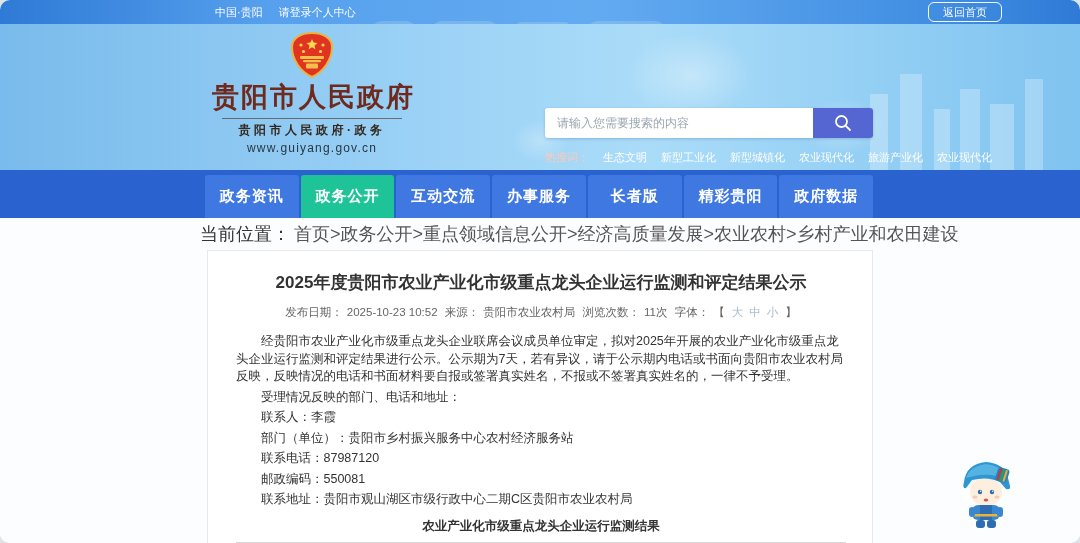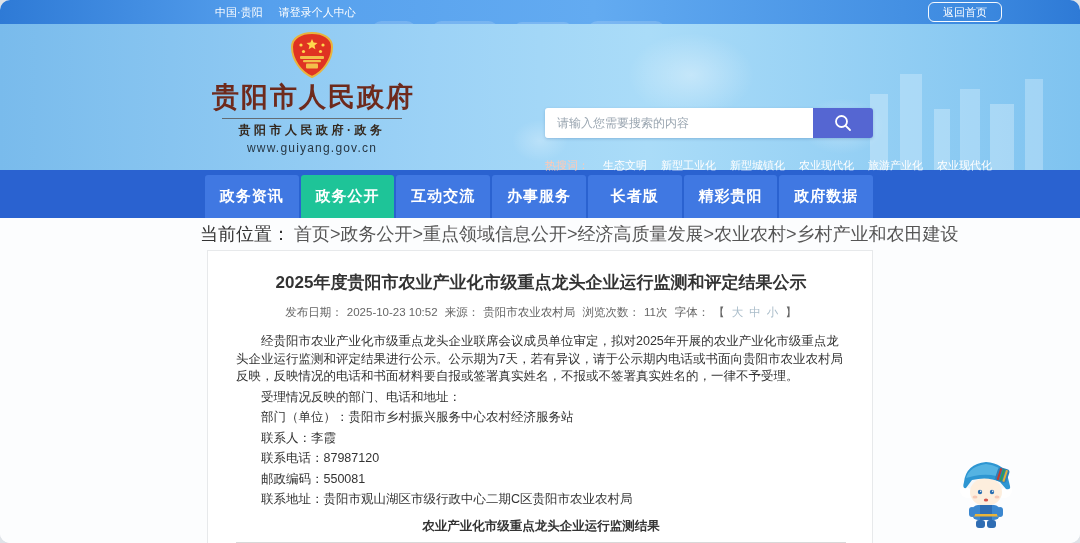--- a/index.html
+++ b/index.html
@@ -30,21 +30,21 @@
   .site-title{font-size:27px;font-weight:bold;color:#6e2a1c;letter-spacing:2px;white-space:nowrap;margin-top:1px;}
   .brand-rule{border-top:1px solid rgba(70,45,30,.6);margin:3px 10px 3px;}
   .site-subtitle{font-size:12px;font-weight:bold;color:#34281e;letter-spacing:3.5px;white-space:nowrap;}
   .site-url{font-size:12px;color:#273744;letter-spacing:1.2px;margin-top:2px;}
 
   .search-area{position:absolute;left:545px;top:84px;width:328px;z-index:2;}
   .search-row{display:flex;height:30px;box-shadow:0 1px 3px rgba(30,80,140,.25);border-radius:3px;overflow:hidden;}
   .search-input{flex:1;border:none;padding:0 12px;font-size:12px;color:#333;outline:none;background:#fff;font-family:inherit;}
   .search-input::placeholder{color:#9aa6b1;}
   .search-btn{width:60px;background:#5566d2;border:none;display:flex;align-items:center;justify-content:center;cursor:pointer;}
-  .hot-row{margin-top:20px;display:flex;gap:14px;font-size:11px;white-space:nowrap;}
+  .hot-row{margin-top:12px;display:flex;gap:14px;font-size:11px;white-space:nowrap;}
   .hot-label{color:#ffc9b5;}
   .hot-link{color:#fefefe;cursor:pointer;text-decoration:none;}
 
   
   .nav{height:48px;background:#2a62d0;}
   .nav-inner{margin-left:205px;width:668px;height:100%;display:flex;align-items:flex-end;gap:2px;}
   .tab{flex:1;height:43px;background:#4078e2;color:#fff;font-size:15px;font-weight:bold;letter-spacing:1px;display:flex;align-items:center;justify-content:center;cursor:pointer;border-radius:3px 3px 0 0;}
   .tab.active{background:#1ec498;}
 
   
@@ -153,22 +153,22 @@
       <div class="meta">
         <span>发布日期：</span><span>2025-10-23 10:52</span>
         <span>来源：</span><span>贵阳市农业农村局</span>
         <span>浏览次数：</span><span>11次</span>
         <span>字体：</span><span>【</span><span id="font-sizes"><span class="size">大</span><span class="size">中</span><span class="size">小</span></span><span>】</span>
       </div>
 
       <div class="body-text" id="paragraphs">
           <p>经贵阳市农业产业化市级重点龙头企业联席会议成员单位审定，拟对2025年开展的农业产业化市级重点龙头企业运行监测和评定结果进行公示。公示期为7天，若有异议，请于公示期内电话或书面向贵阳市农业农村局反映，反映情况的电话和书面材料要自报或签署真实姓名，不报或不签署真实姓名的，一律不予受理。</p>
           <p>受理情况反映的部门、电话和地址：</p>
+          <p>联系人：李霞</p>
           <p>部门（单位）：贵阳市乡村振兴服务中心农村经济服务站</p>
-          <p>联系人：李霞</p>
           <p>联系电话：87987120</p>
           <p>邮政编码：550081</p>
           <p>联系地址：贵阳市观山湖区市级行政中心二期C区贵阳市农业农村局</p>
         </div>
 
       <div class="table-caption">农业产业化市级重点龙头企业运行监测结果</div>
       <table class="results" id="result-table">
           <thead>
             <tr>
               <th>序号</th>

